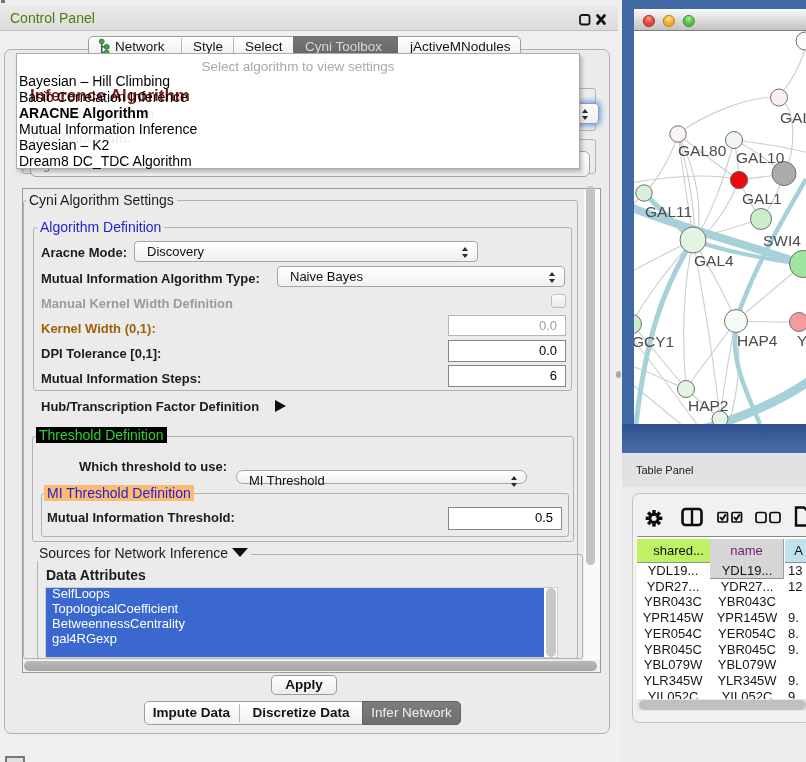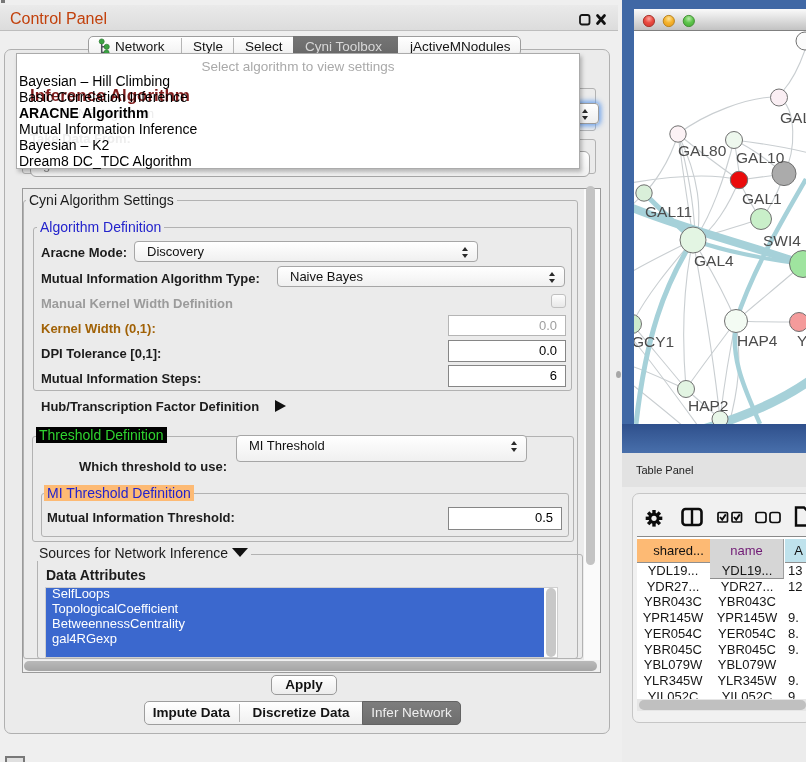--- a/index.html
+++ b/index.html
@@ -16,21 +16,21 @@
 .field { font-size:13px; text-align:right; padding-right:8px; background:#fff; }
 .field.dis { border:1px solid #b5b5b5; color:#9e9e9e; line-height:19px; }
 .field.en { border:1px solid #868686; color:#000; line-height:20px; }
 </style>
 </head>
 <body>
 <div id="root">
 <div class="abs" style="left:1px;top:0;width:4px;height:3px;background:#777;"></div>
 
 <div class="abs" style="left:0;top:5px;width:618px;height:26px;background:linear-gradient(#eaeaea,#dcdcdc);border-bottom:1px solid #bdbdbd;"></div>
-<div class="abs" style="left:10px;top:10px;font-size:16px;color:#c2410c;">Control Panel</div>
+<div class="abs" style="left:10px;top:10px;font-size:14px;color:#4d7c0f;">Control Panel</div>
 <svg class="abs" style="left:576px;top:12px;" width="34" height="16" viewBox="0 0 34 16">
 <rect x="4" y="3" width="9.5" height="9.5" rx="2" fill="none" stroke="#141414" stroke-width="1.8"></rect>
 <path d="M21.5,3.5 L28.5,11.5 M28.5,3.5 L21.5,11.5" stroke="#111" stroke-width="2.7" stroke-linecap="round"></path>
 </svg>
 
 <div class="abs" style="left:4px;top:49px;width:606px;height:685px;background:#ebebeb;border:1px solid #b0b0b0;border-radius:7px;"></div>
 
 <div class="abs" style="left:22px;top:188px;width:579px;height:485px;border:1px solid #9a9a9a;background:#ebebeb;"></div>
 
 <div class="abs" style="left:584px;top:189px;width:16px;height:483px;background:#fafafa;"></div>
@@ -63,21 +63,21 @@
 <div class="field abs en" style="left:448px;top:340px;width:118px;height:22px;">0.0</div>
 <div class="abs b" style="left:41px;top:371px;font-size:13px;color:#1c1c1c;">Mutual Information Steps:</div>
 <div class="field abs en" style="left:448px;top:365px;width:118px;height:22px;">6</div>
 
 <div class="abs b" style="left:41px;top:399px;font-size:13px;color:#1c1c1c;">Hub/Transcription Factor Definition</div>
 <div class="abs" style="left:275px;top:400px;width:0;height:0;border-left:11px solid #111;border-top:6.5px solid transparent;border-bottom:6.5px solid transparent;"></div>
 
 <div class="abs" style="left:32px;top:436px;width:542px;height:106px;border:1px solid #b2b2b2;border-radius:3px;"></div>
 <div class="abs" style="left:36px;top:427px;background:#000000;padding:0 3px;font-size:14px;color:#2fd22f;">Threshold Definition</div>
 <div class="abs b" style="left:79px;top:459px;font-size:13px;color:#1c1c1c;">Which threshold to use:</div>
-<div class="combo abs" style="left:236px;top:435px;width:291px;height:27px;">
+<div class="combo abs" style="left:236px;top:470px;width:291px;height:14px;border-radius:10px;">
       <span>MI Threshold</span>
       <i class="car"></i>
     </div>
 
 <div class="abs" style="left:41px;top:493px;width:528px;height:44px;border:1px solid #b2b2b2;border-radius:3px;"></div>
 <div class="abs" style="left:44px;top:485px;background:#fdba74;padding:0 3px;font-size:14px;color:#2323cc;">MI Threshold Definition</div>
 <div class="abs b" style="left:47px;top:510px;font-size:13px;color:#1c1c1c;">Mutual Information Threshold:</div>
 <div class="field abs en" style="left:448px;top:507px;width:114px;height:23px;">0.5</div>
 
 <div class="abs" style="left:37px;top:554px;width:546px;height:105px;border:1px solid #b2b2b2;border-radius:3px;"></div>
@@ -260,21 +260,21 @@
     <rect x="100" y="19.5" width="9.5" height="9.5" rx="1"></rect>
     <path d="M88,24 l2.2,2.6 3.6,-5.2" stroke-width="1.9"></path>
     <path d="M102,24 l2.2,2.6 3.6,-5.2" stroke-width="1.9"></path>
     <rect x="124" y="19.5" width="10" height="10" rx="2.2"></rect>
     <rect x="138" y="19.5" width="10" height="10" rx="2.2"></rect>
   </g>
   <path d="M164,14.5 h8 l5,5 v13 h-13 z" fill="none" stroke="#0c0c0c" stroke-width="2.4"></path>
 </svg>
 
 <div class="abs" style="left:637px;top:536px;width:169px;height:175px;background:#ffffff;border-top:1px solid #8a8a8a;"></div>
-<div class="abs" style="left:637px;top:539px;width:84px;height:24px;background:#fdba74;border-right:1px solid #9fb6bd;border-bottom:1px solid #8f8f8f;text-align:center;font-size:13px;color:#111;line-height:23px;">shared...</div>
+<div class="abs" style="left:637px;top:539px;width:84px;height:24px;background:#bef264;border-right:1px solid #9fb6bd;border-bottom:1px solid #8f8f8f;text-align:center;font-size:13px;color:#111;line-height:23px;">shared...</div>
 <div class="abs" style="left:710px;top:539px;width:74px;height:40px;background:#d6d6d6;border-right:1px solid #9f9f9f;border-bottom:1px solid #8f8f8f;text-align:center;font-size:13px;color:#701a75;line-height:23px;">name</div>
 <div class="abs" style="left:785px;top:539px;width:21px;height:24px;background:#bfe2ec;border-bottom:1px solid #8f8f8f;font-size:13px;color:#111;line-height:23px;text-align:right;padding-right:3px;">A</div>
 <div class="abs" style="left:637px;top:563px;width:72px;text-align:center;font-size:13px;line-height:15.7px;color:#161616;">YDL19...<br>YDR27...<br>YBR043C<br>YPR145W<br>YER054C<br>YBR045C<br>YBL079W<br>YLR345W<br>YIL052C</div>
 <div class="abs" style="left:710px;top:563px;width:74px;text-align:center;font-size:13px;line-height:15.7px;color:#161616;">YDL19...<br>YDR27...<br>YBR043C<br>YPR145W<br>YER054C<br>YBR045C<br>YBL079W<br>YLR345W<br>YIL052C</div>
 <div class="abs" style="left:788px;top:563px;width:30px;font-size:13px;line-height:15.7px;color:#161616;">13<br>12<br>&nbsp;<br>9.<br>8.<br>9.<br>&nbsp;<br>9.<br>9.</div>
 <div class="abs" style="left:637px;top:699px;width:169px;height:12px;background:#e6e6e6;"></div>
 <div class="abs" style="left:639px;top:700px;width:167px;height:10px;background:#c0c0c0;border-radius:5px;"></div>
 
 <div class="abs" style="left:616px;top:371px;width:5px;height:7px;border-radius:50%;background:#8f8f8f;opacity:0.75;"></div>
 

